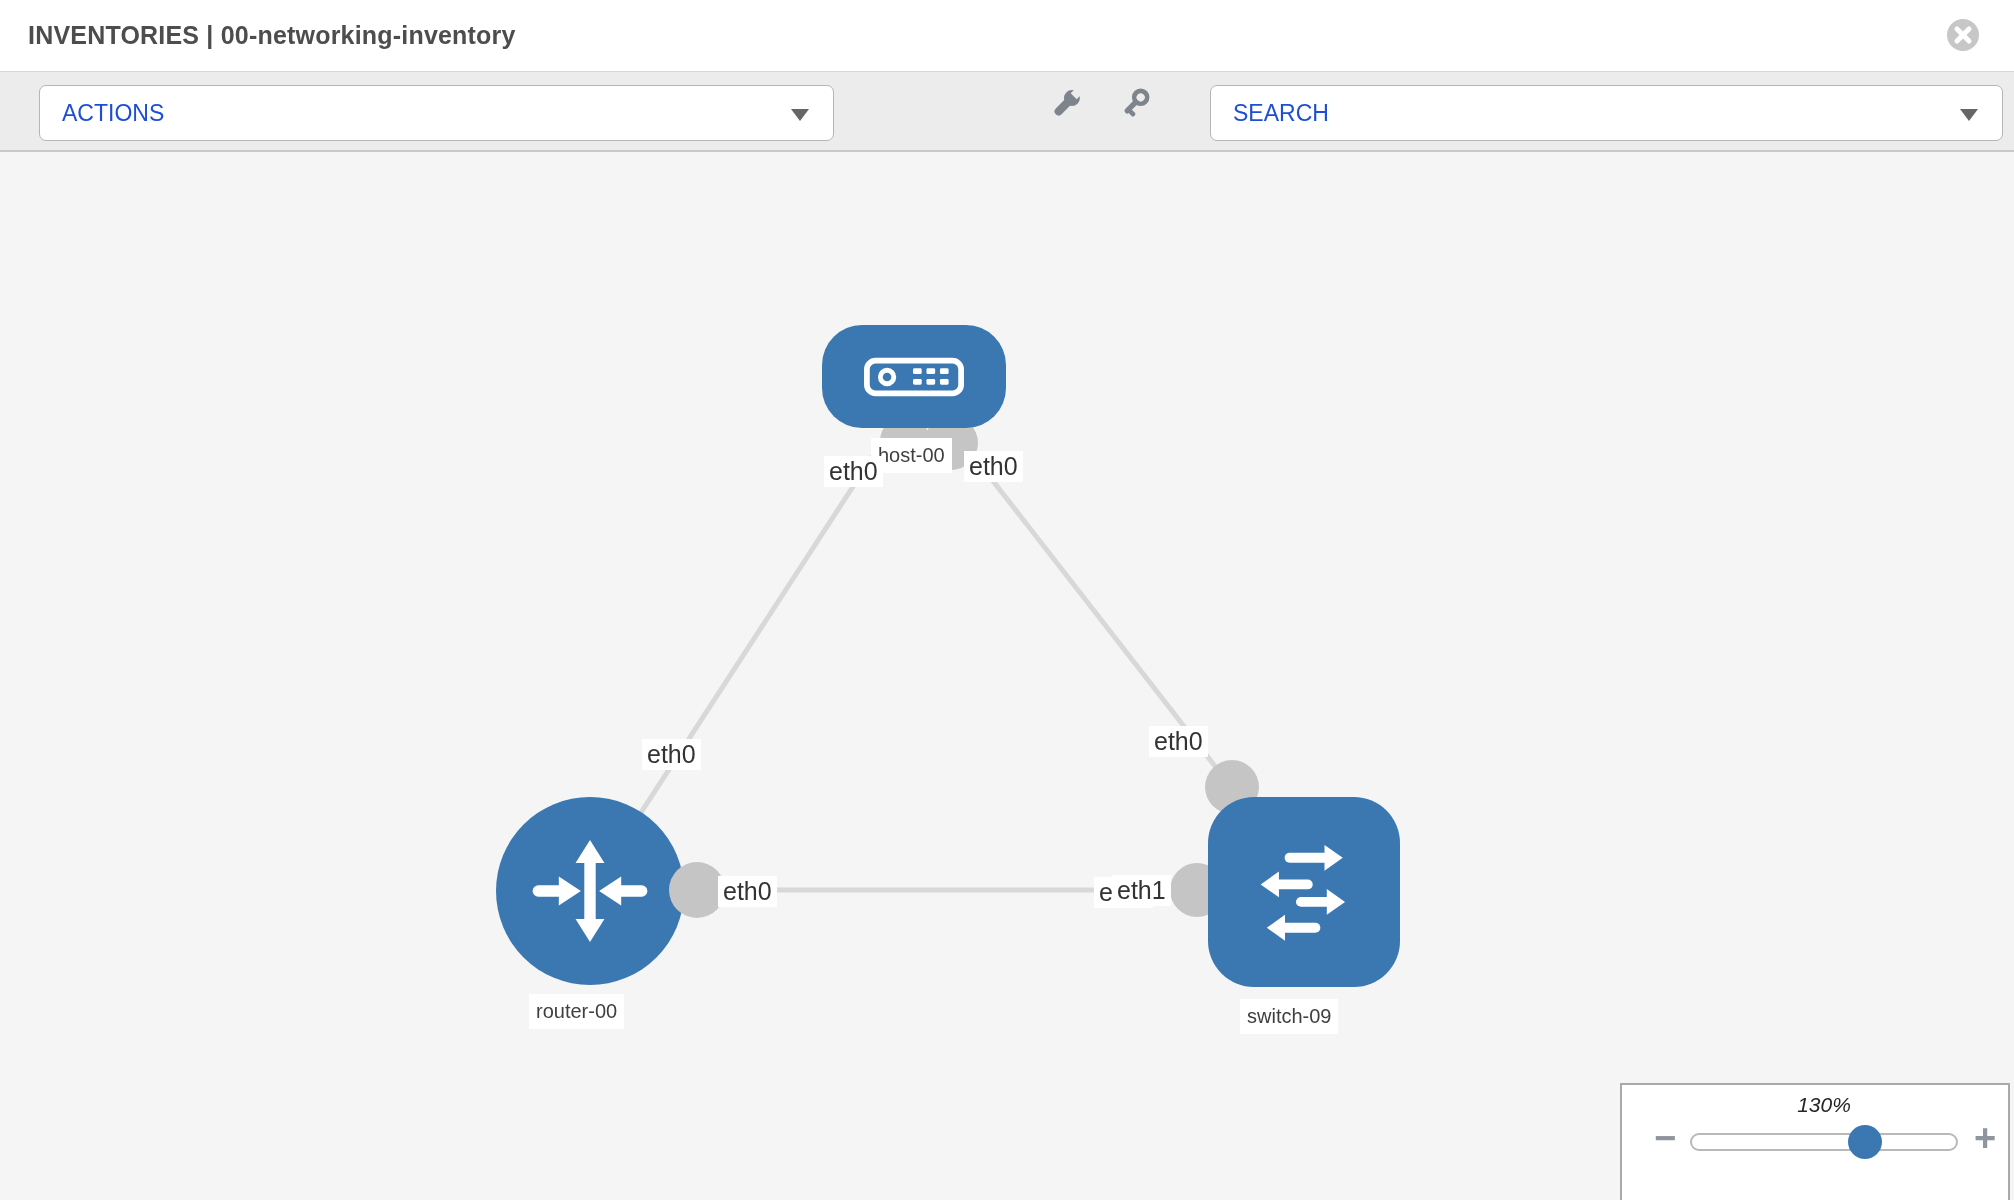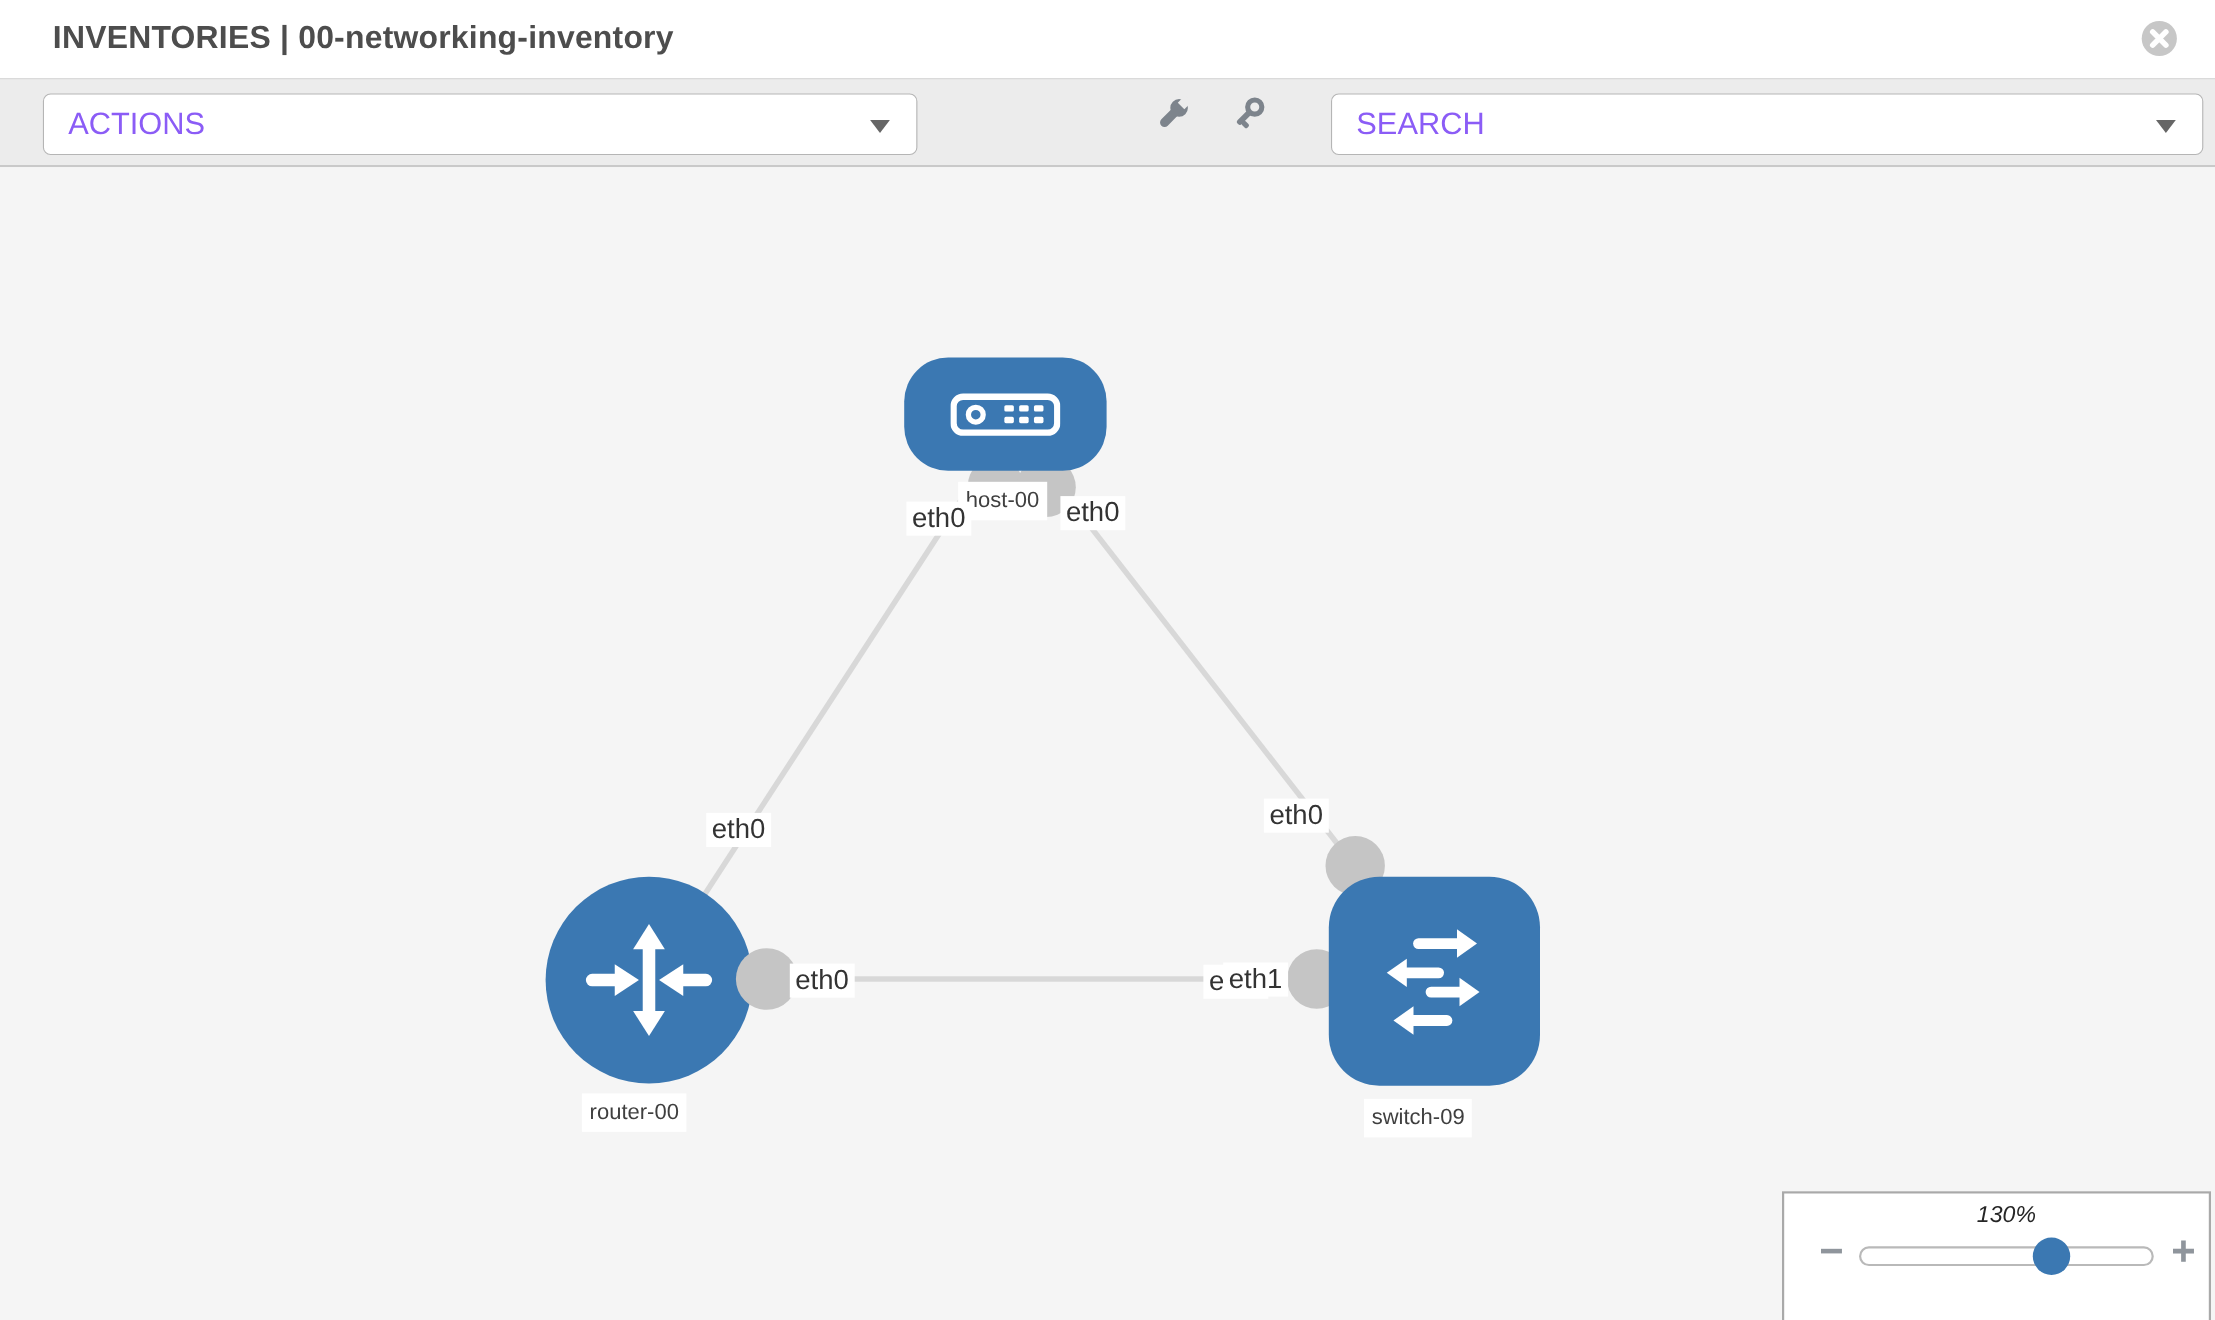--- a/index.html
+++ b/index.html
@@ -1,30 +1,30 @@
 <!DOCTYPE html>
 <html><head>
 <meta charset="utf-8">
 <style>
   html,body{margin:0;padding:0;}
   body{font-family:"Liberation Sans","DejaVu Sans",sans-serif;background:#fff;}
   .page{position:relative;width:2014px;height:1200px;overflow:hidden;background:#fff;}
 
   
   .header{position:absolute;left:0;top:0;width:2014px;height:71px;background:#ffffff;}
-  .page-title{position:absolute;left:48px;top:0;height:82px;line-height:71px;
-    font-size:29px;font-weight:700;color:#4d4d4d;letter-spacing:.2px;}
+  .page-title{position:absolute;left:28px;top:0;height:82px;line-height:71px;
+    font-size:25px;font-weight:700;color:#4d4d4d;letter-spacing:.2px;}
   .close-btn{position:absolute;left:1946px;top:18px;width:34px;height:34px;cursor:pointer;}
 
   
   .toolbar{position:absolute;left:0;top:71px;width:2014px;height:81px;background:#ececec;
     border-top:1px solid #d8d8d8;border-bottom:2px solid #c9c9c9;box-sizing:border-box;}
   .select-box{position:absolute;height:56px;background:#fff;border:1px solid #b5b5b5;border-radius:7px;
     box-sizing:border-box;cursor:pointer;}
-  .select-box .select-label{position:absolute;left:22px;top:0;line-height:54px;font-size:28px;color:#8b5cf6;}
+  .select-box .select-label{position:absolute;left:22px;top:0;line-height:54px;font-size:23px;color:#1d4ed8;}
   .caret{position:absolute;right:24px;top:23px;width:0;height:0;
     border-left:9px solid transparent;border-right:9px solid transparent;border-top:12px solid #666;}
   .actions-box{left:39px;top:13px;width:795px;}
   .search-box{left:1210px;top:13px;width:793px;}
   .tool-icon{position:absolute;top:12px;width:40px;height:40px;cursor:pointer;}
   .wrench{left:1046px;}
   .key{left:1114px;}
 
   
   .canvas{position:absolute;left:0;top:152px;width:2014px;height:1048px;background:#f5f5f5;}

